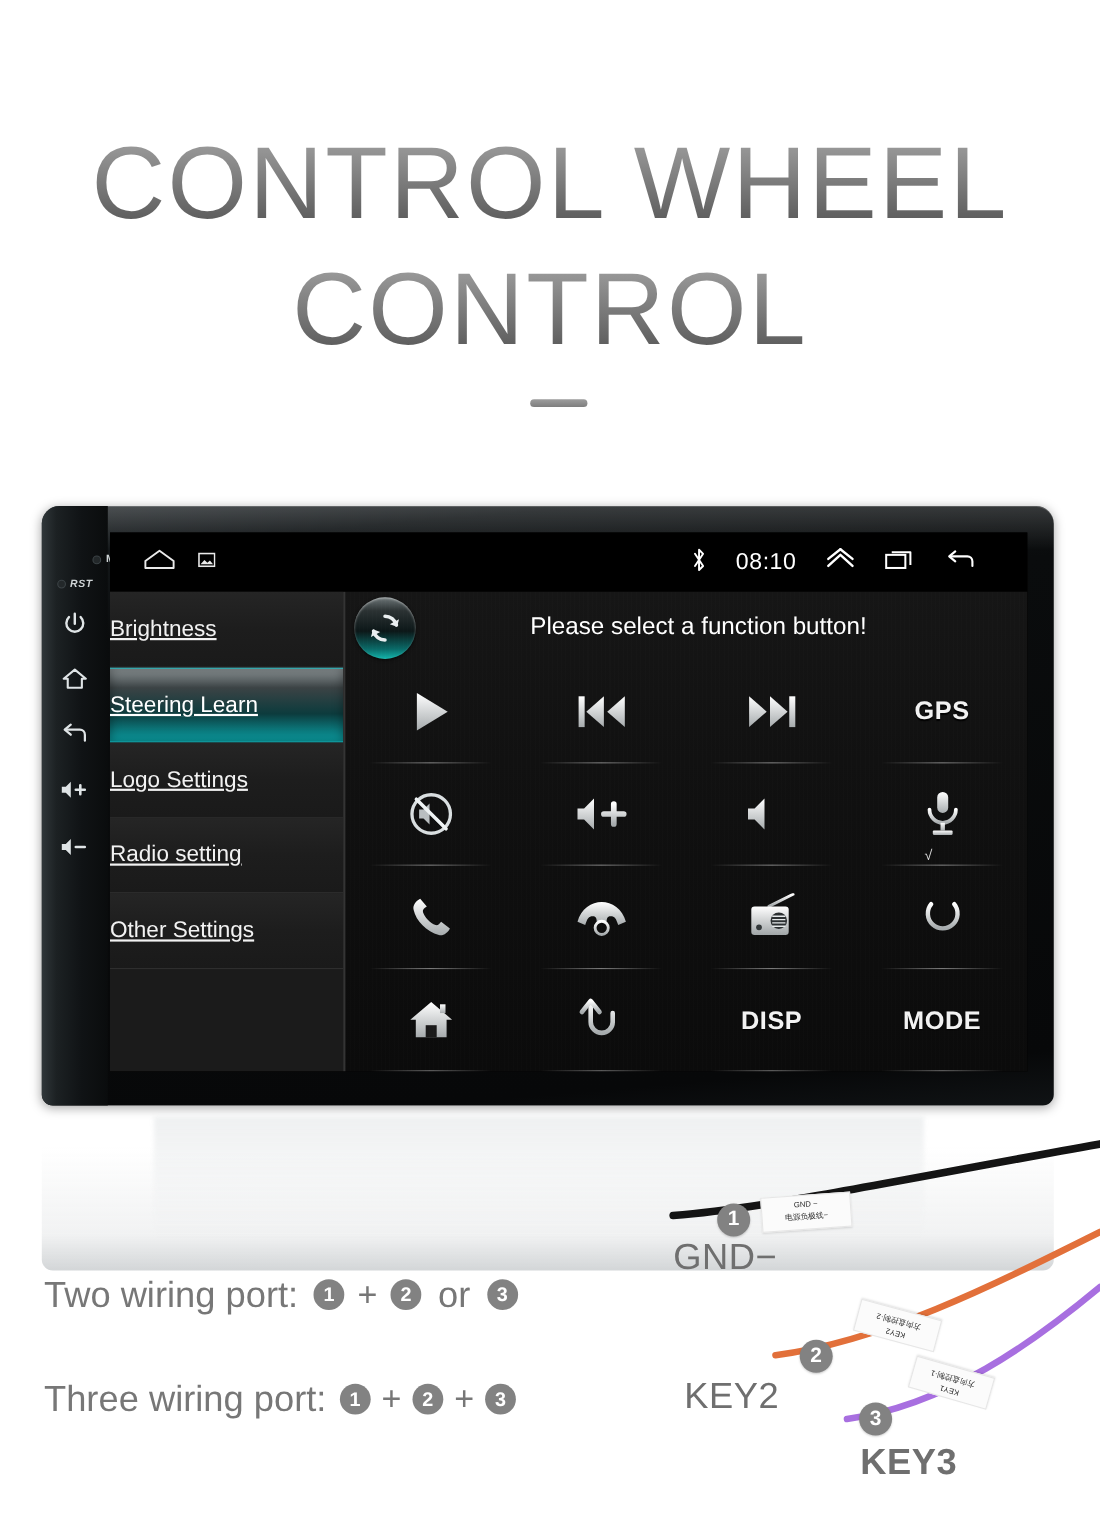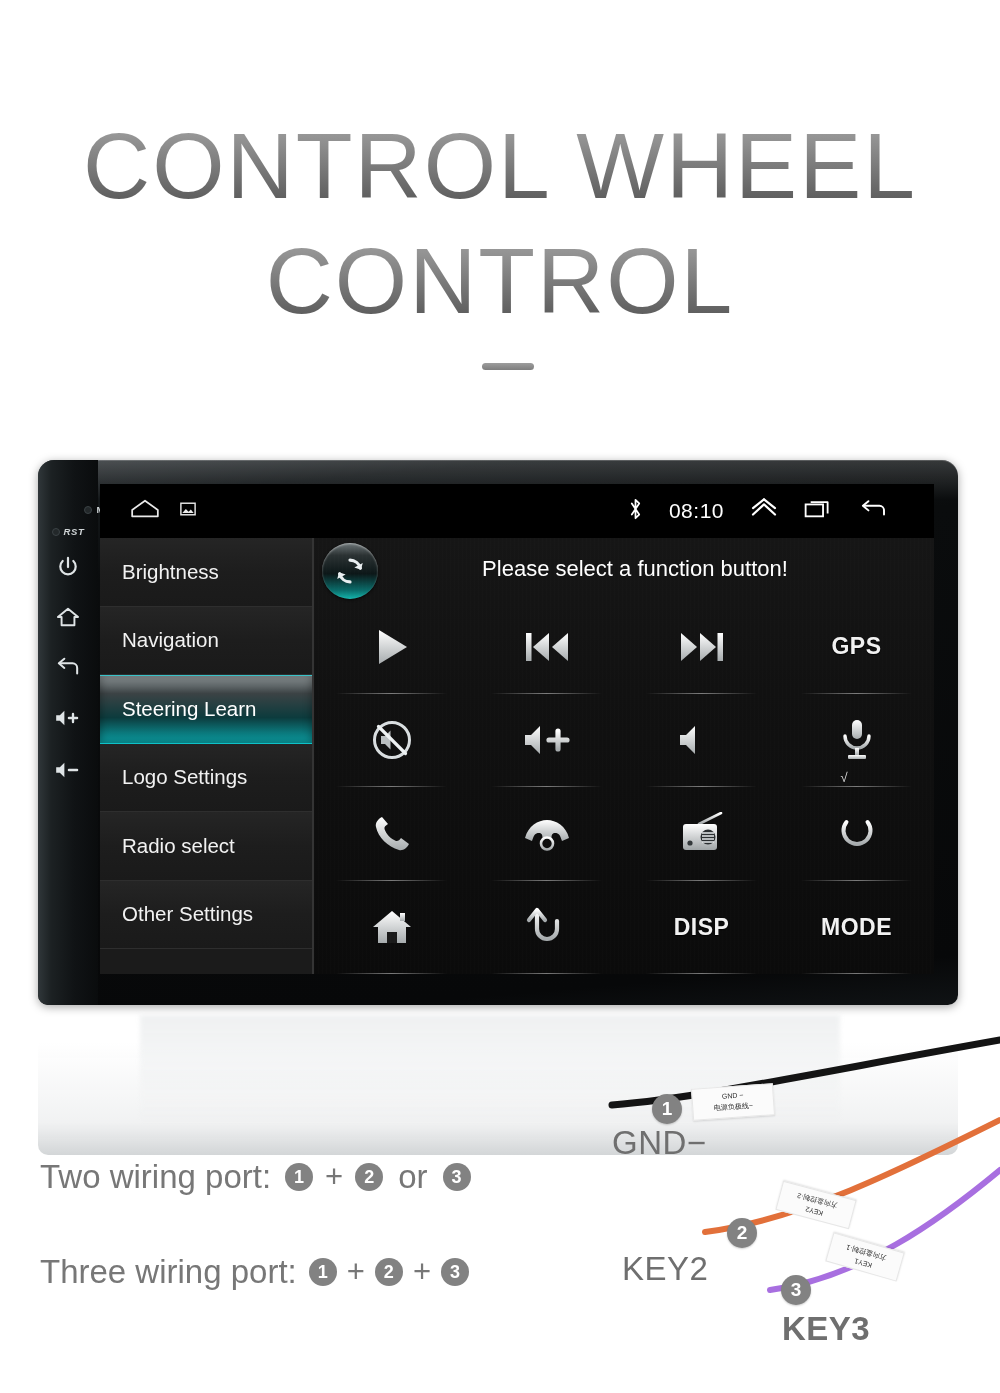--- a/index.html
+++ b/index.html
@@ -51,23 +51,23 @@
                display:flex; align-items:center; }
   #sb-left { display:flex; align-items:center; gap:20px; margin-left:30px; }
   #sb-right { display:flex; align-items:center; gap:26px; margin-left:auto; margin-right:46px; }
   #sb-clock { color:#fff; font-size:21px; letter-spacing:.5px; }
 
   
   #screen-body { position:absolute; left:0; top:54px; width:834px; height:436px;
                  background:#0c0c0c; display:flex; }
   
   #sidebar { width:212px; height:436px; background:#1b1b1b; flex:none; }
-  .side-item { height:68.5px; display:flex; align-items:center; padding-left:22px;
+  .side-item { height:68.5px; display:flex; align-items:center; 
     color:#f2f2f2; font-size:20.5px; border-bottom:1px solid #2e2e2e;
-    background:linear-gradient(180deg,#252525 0%,#1d1d1d 50%,#1a1a1a 100%); }
+    background:linear-gradient(180deg,#252525 0%,#1d1d1d 50%,#1a1a1a 100%);text-decoration:underline; }
   .side-item.active {
     background:linear-gradient(180deg,#8e9698 0%,#3c4345 26%,#0c3b3d 62%,#0b8f93 93%,#0aa0a4 100%);
     border-top:1px solid #39c3c9; border-bottom:1px solid #0ec2c8; color:#ffffff;
     box-shadow:inset 0 0 10px rgba(0,0,0,.4); }
   
   #panel { flex:1; height:436px; position:relative;
     background:linear-gradient(180deg,#161616 0%,#111111 35%,#0b0b0b 100%);
     border-left:2px solid #343434; }
   #panel::after { 
     content:""; position:absolute; inset:0; pointer-events:none; opacity:.5;
@@ -217,31 +217,28 @@
           </span>
         </div>
       </div>
 
       <div id="screen-body">
 
         <div id="sidebar">
           <div class="side-item">
               <span>Brightness</span>
             </div>
-          <div class="side-item">
-              <span>Navigation</span>
-            </div>
           <div class="side-item active">
               <span>Steering Learn</span>
             </div>
           <div class="side-item">
               <span>Logo Settings</span>
             </div>
           <div class="side-item">
-              <span>Radio select</span>
+              <span>Radio setting</span>
             </div>
           <div class="side-item">
               <span>Other Settings</span>
             </div>
         </div>
 
         <div id="panel">
           <div id="panel-head">
             <div id="panel-msg">Please select a function button!</div>
             <div id="sync-btn">

